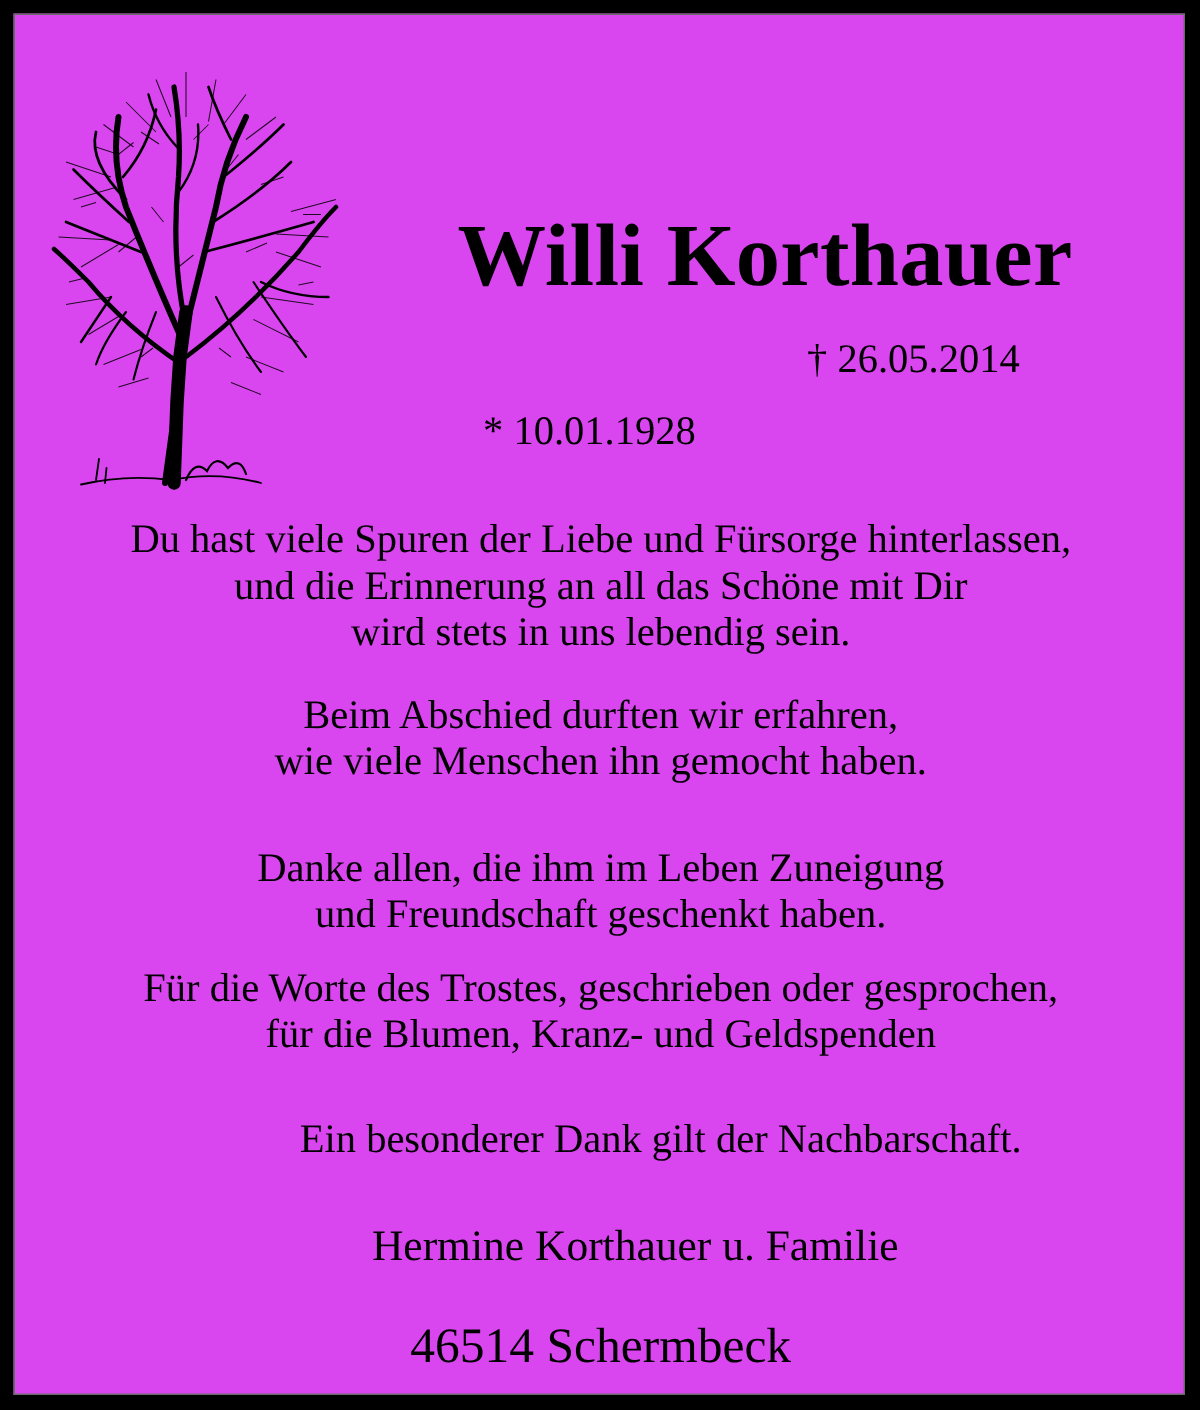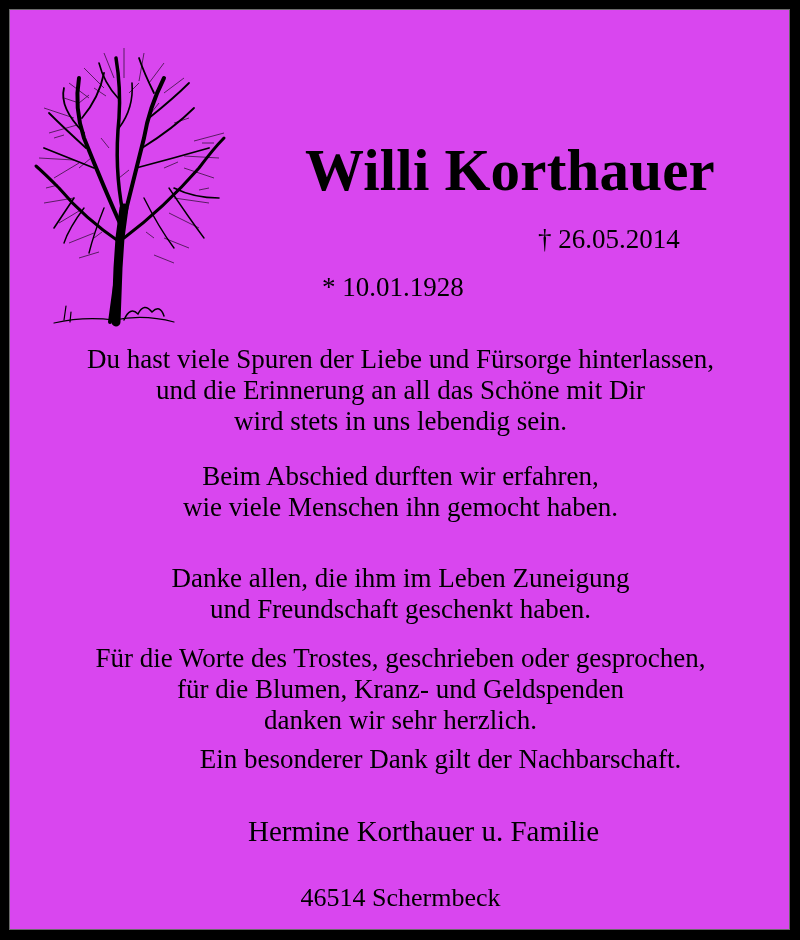--- a/index.html
+++ b/index.html
@@ -21,21 +21,21 @@
   .block .line { display: block; white-space: nowrap; }
   .b1 { top: 334px; }
   .b2 { top: 451px; }
   .b3 { top: 553px; }
   .b4 { top: 633px; }
   .b5 { top: 734px; padding-left: 40px; }
   .strong { font-weight: normal; }
   .family { position: absolute; top: 803px; left: 0; width: 781px; text-align: center;
     font-weight: normal; font-size: 29px; line-height: 36px; margin-left: 23px; }
   .place { position: absolute; top: 873px; left: 0; width: 781px; text-align: center;
-    font-size: 26px; line-height: 30px; }
+    font-size: 33px; line-height: 30px; }
 </style>
 </head>
 <body>
 
 <div class="card">
 
   <svg class="tree" viewBox="0 0 220 300">
     <g stroke="#000" fill="none" stroke-linecap="round">
 
       <path d="M30 285 Q60 278 90 282 Q120 276 150 284" stroke-width="1.2"></path>
@@ -81,21 +81,20 @@
   </div>
 
   <div class="block b3">
     <span class="line"><span class="strong">Danke</span><span> allen, die ihm im Leben Zuneigung</span></span>
     <span class="line">und Freundschaft geschenkt haben.</span>
   </div>
 
   <div class="block b4">
     <span class="line">Für die Worte des Trostes, geschrieben oder gesprochen,</span>
     <span class="line">für die Blumen, Kranz- und Geldspenden</span>
-    <span class="line">danken wir sehr herzlich.</span>
   </div>
 
   <div class="block b5">
     <span class="line">Ein besonderer Dank gilt der Nachbarschaft.</span>
   </div>
 
   <div class="family">Hermine Korthauer u. Familie</div>
   <div class="place">46514 Schermbeck</div>
 </div>
 

